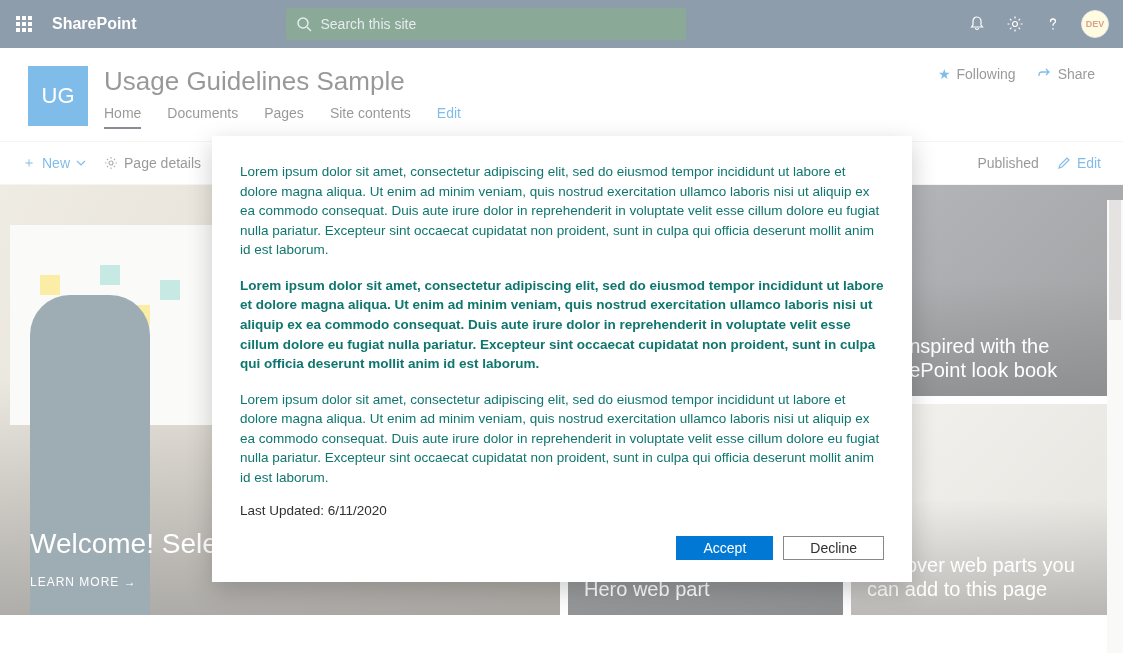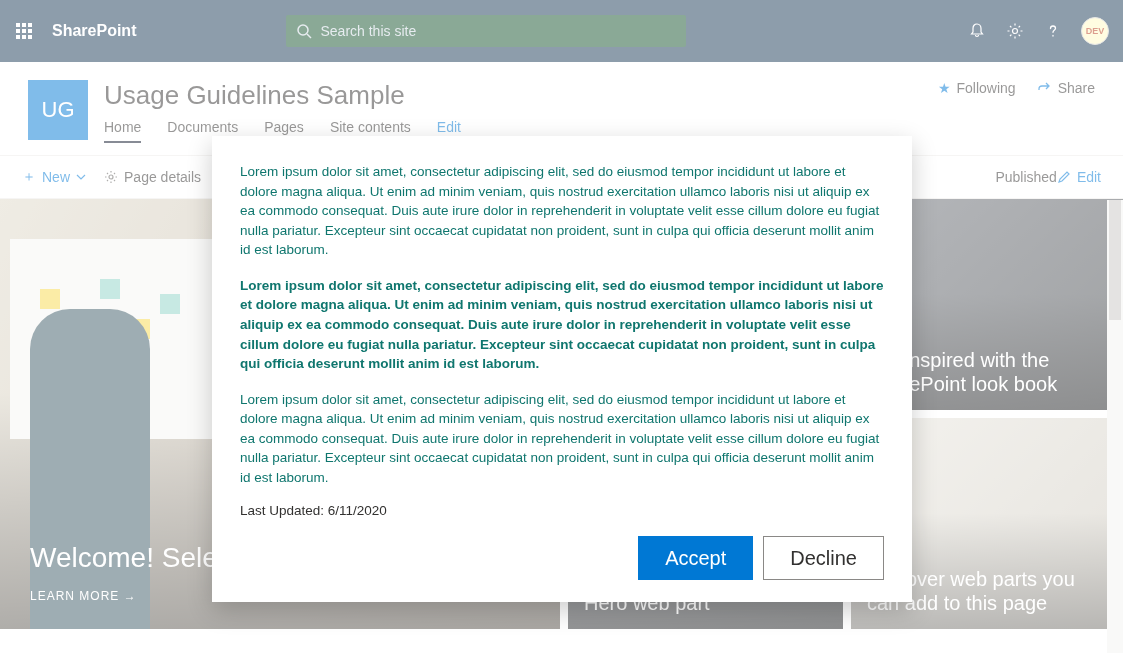--- a/index.html
+++ b/index.html
@@ -1,19 +1,19 @@
 <!DOCTYPE html>
 <html><head>
 <meta charset="utf-8">
 <style>
 * { box-sizing: border-box; margin: 0; padding: 0; }
 body { font-family: "Segoe UI", -apple-system, sans-serif; width: 1123px; height: 653px; overflow: hidden; background: #fff; position: relative; }
 
 
-.suite-bar { height: 62px; background: #1b3a57; display: flex; align-items: center; color: #fff; }
+.suite-bar { height: 48px; background: #1b3a57; display: flex; align-items: center; color: #fff; }
 .waffle { width: 48px; height: 48px; display: flex; align-items: center; justify-content: center; cursor: pointer; }
 .waffle-grid { display: grid; grid-template-columns: repeat(3, 4px); grid-gap: 2px; }
 .waffle-grid span { width: 4px; height: 4px; background: #fff; }
 .brand { font-size: 16px; font-weight: 600; margin-left: 4px; }
 .search-box { margin-left: 150px; width: 400px; height: 32px; background: #14532d; border-radius: 2px; display: flex; align-items: center; padding: 0 10px; color: #cfd8e0; }
 .search-box input { background: transparent; border: none; outline: none; color: #fff; font-size: 14px; margin-left: 8px; flex: 1; }
 .search-box input::placeholder { color: #cfd8e0; }
 .suite-right { margin-left: auto; display: flex; align-items: center; gap: 18px; padding-right: 14px; }
 .suite-icon { width: 20px; height: 20px; display: flex; align-items: center; justify-content: center; cursor: pointer; color: #fff; }
 .avatar { width: 28px; height: 28px; border-radius: 50%; background: #fef9c3; display: flex; align-items: center; justify-content: center; font-size: 9px; font-weight: 700; color: #b83c1e; cursor: pointer; border: 1px solid #ccc; }
@@ -29,21 +29,21 @@
 .site-nav a.editlink { color: #0078d4; }
 .site-actions { display: flex; gap: 20px; align-items: center; font-size: 14px; color: #323130; }
 .site-actions .act { display: flex; align-items: center; gap: 6px; cursor: pointer; }
 .star-fill { color: #0078d4; }
 
 
 .cmd-bar { margin-top: 12px; height: 44px; border-top: 1px solid #edebe9; border-bottom: 1px solid #edebe9; display: flex; align-items: center; padding: 0 22px; font-size: 14px; color: #323130; }
 .cmd-left { display: flex; gap: 18px; align-items: center; }
 .cmd-btn { display: flex; align-items: center; gap: 6px; cursor: pointer; color: #0078d4; }
 .cmd-btn.dark { color: #323130; }
-.cmd-right { margin-left: auto; display: flex; align-items: center; }
+.cmd-right { margin-left: auto; display: flex; gap: 18px; align-items: center; }
 
 
 .hero { position: relative; height: 430px; display: flex; gap: 8px; padding: 0; }
 .hero-main { flex: 0 0 560px; position: relative; background: linear-gradient(120deg,#ded8c8,#b8aa99); overflow: hidden; }
 .hero-main::before { content:""; position:absolute; inset:0; background: linear-gradient(to top, rgba(0,0,0,.55), rgba(0,0,0,0) 55%); }
 .person { position:absolute; left:30px; bottom:0; width:120px; height:320px; background:#3d5a66; border-radius:40px 40px 0 0; }
 .board { position:absolute; left:10px; top:40px; width:280px; height:200px; background:#f5f5f2; }
 .sticky { position:absolute; width:20px; height:20px; }
 .hero-text { position: absolute; left: 30px; bottom: 26px; color: #fff; }
 .hero-text h2 { font-size: 28px; font-weight: 400; line-height: 1.2; }
@@ -61,21 +61,21 @@
 
 .mask { position: absolute; inset: 0; background: rgba(255,255,255,0.5); }
 
 
 .modal { position: absolute; left: 212px; top: 136px; width: 700px; background: #fff; box-shadow: 0 8px 24px rgba(0,0,0,.2); padding: 26px 28px 22px; }
 .modal h1 { font-size: 20px; font-weight: 400; color: #323130; margin-bottom: 18px; }
 .modal p { font-size: 13.5px; color: #0f766e; line-height: 1.45; margin-bottom: 16px; }
 .modal p.bold { font-weight: 600; }
 .modal .updated { font-size: 13.5px; color: #323130; margin-bottom: 18px; }
 .modal-actions { display: flex; justify-content: flex-end; gap: 10px; }
-.btn { height: 44px; padding: 0 26px; font-size: 20px; border: 1px solid transparent; cursor: pointer; font-family: inherit; text-align: center; }
+.btn { height: 24px; padding: 0 26px; font-size: 14px; border: 1px solid transparent; cursor: pointer; font-family: inherit; text-align: center; }
 .btn-primary { background: #0078d4; color: #fff; }
 .btn-default { background: #fff; color: #323130; border-color: #8a8886; }
 
 svg { display: block; }
 </style>
 </head>
 <body>
 
 <div class="suite-bar">
   <div class="waffle">

